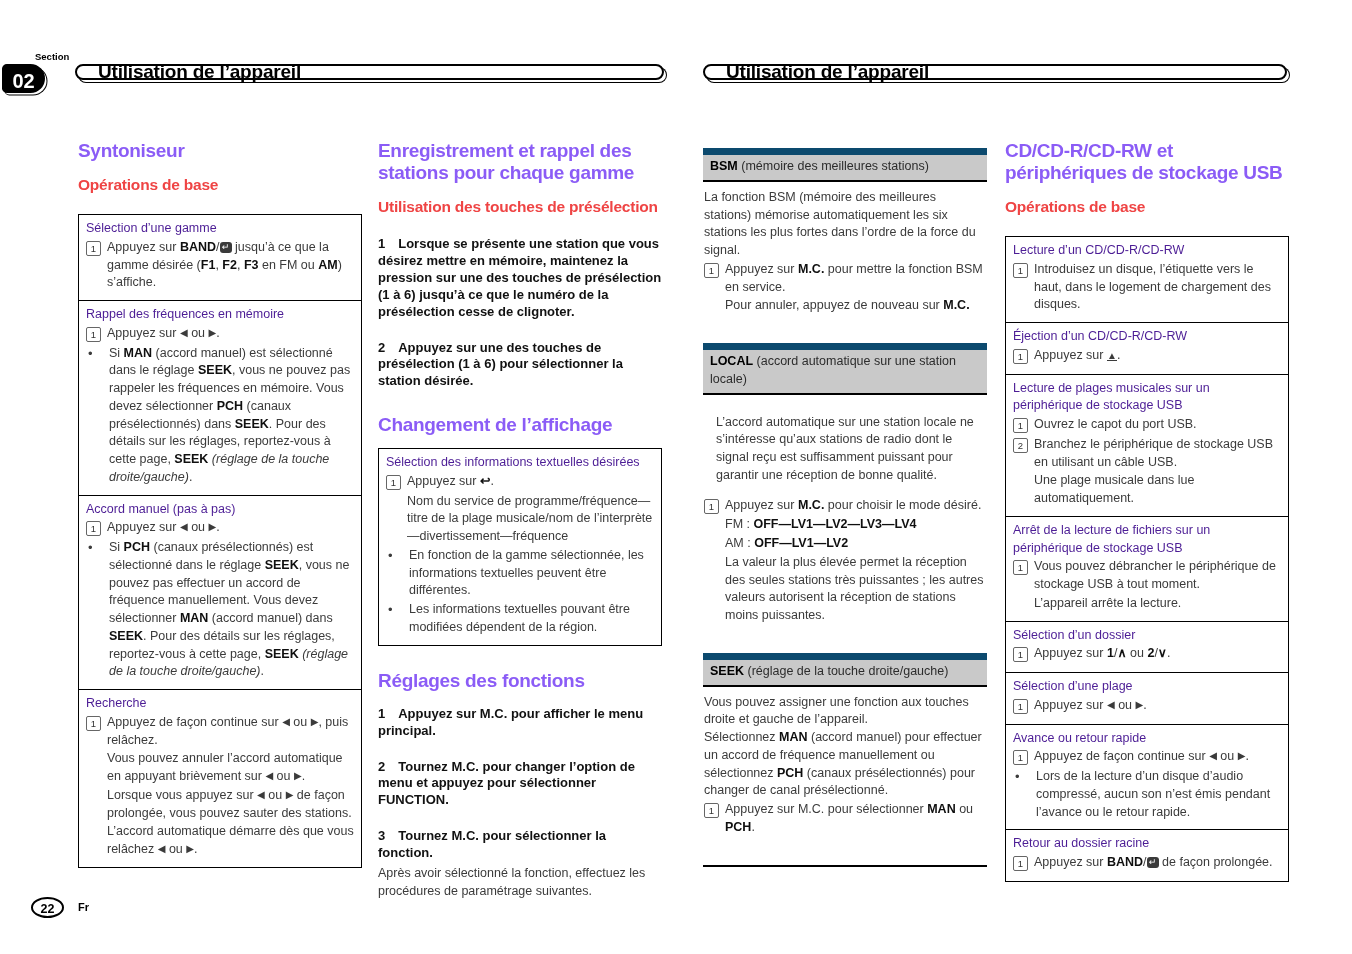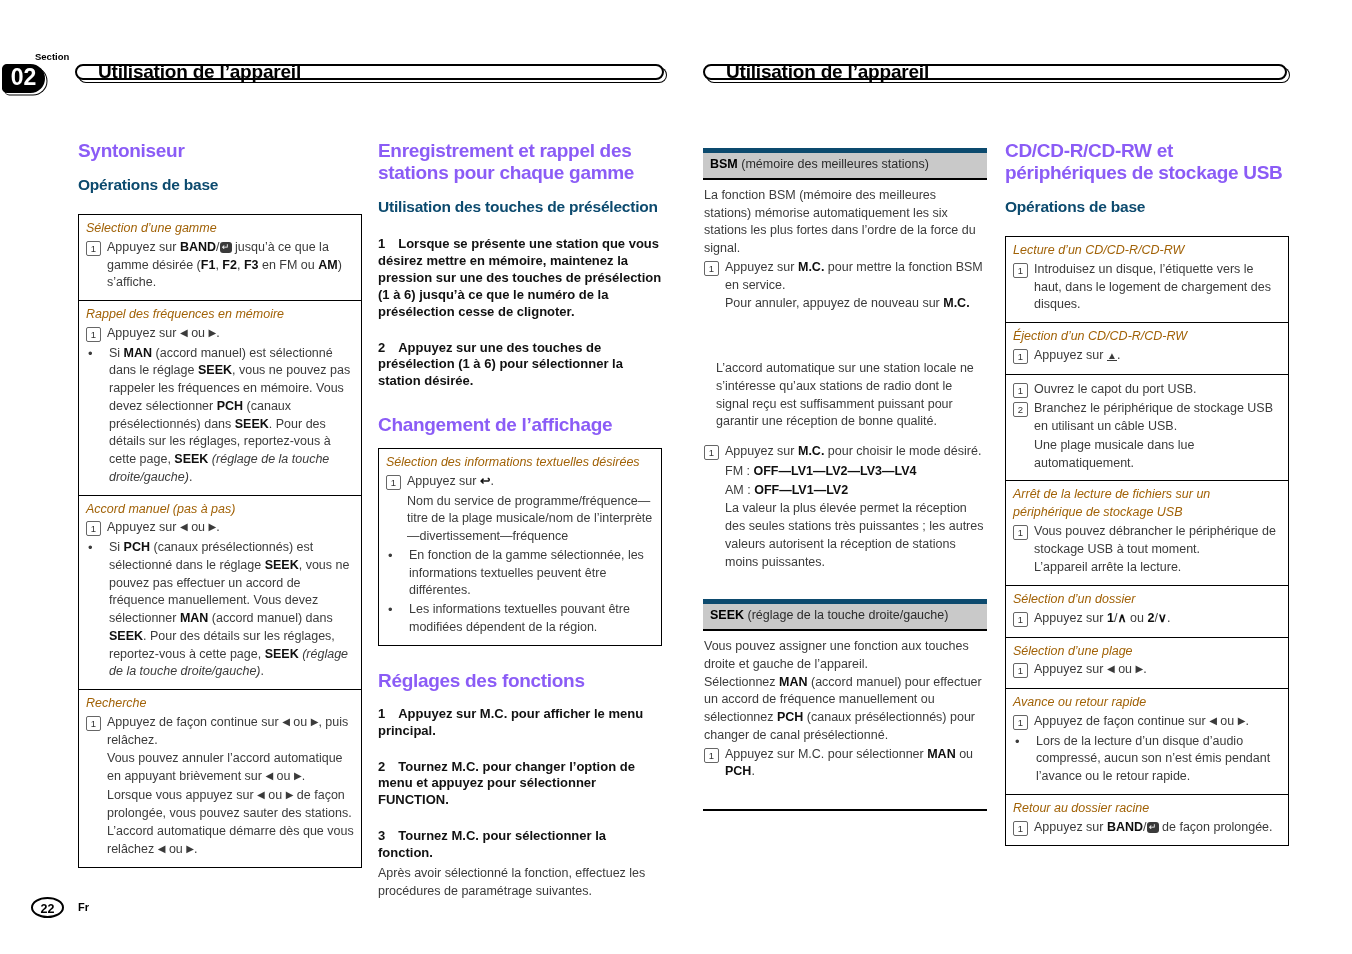--- a/index.html
+++ b/index.html
@@ -7,64 +7,64 @@
     position:relative; width:1352px; height:954px; background:#ffffff; overflow:hidden;
     font-family:"Liberation Sans", sans-serif; color:#3b3b3b;
   }
   b { color:#0f0f0f; }
   i { font-style:italic; }
 
   
   .section-label { position:absolute; left:35px; top:51px; font-size:9.5px; font-weight:bold; color:#000; }
   .section-num {
     position:absolute; left:2px; top:64px; width:43px; height:29px; background:#000; color:#fff;
-    border-radius:5px 15px 15px 5px; display:flex; align-items:flex-start; justify-content:center;
-    font-size:23px; font-weight:bold; box-shadow:2.5px 2.5px 0 -1px #fff, 2.5px 2.5px 0 0 #000;
+    border-radius:5px 15px 15px 5px; display:flex; align-items:flex-end; justify-content:center;
+    font-size:20px; font-weight:bold; box-shadow:2.5px 2.5px 0 -1px #fff, 2.5px 2.5px 0 0 #000;
   }
   .banner {
     position:absolute; top:64px; height:16px; border:2.5px solid #000; border-radius:16px;
     background:#fff; display:flex; align-items:center; box-sizing:border-box;
     box-shadow:3px 3px 0 -1px #fff, 3px 3px 0 0 #000;
   }
   .banner span { font-size:19px; font-weight:bold; color:#000; padding-left:21px; letter-spacing:-0.2px; }
   .banner-left  { left:75px;  width:589px; }
   .banner-right { left:703px; width:584px; }
 
   
   .col { position:absolute; top:140px; width:284px; font-size:12.5px; line-height:1.42; }
 
   .col h2 { font-size:19px; line-height:1.16; font-weight:bold; color:#8b5cf6; margin:0 0 12px; letter-spacing:-0.3px; }
   .col h2.mid { margin-top:24px; }
-  .col h3 { font-size:15.5px; font-weight:bold; color:#0c4a6e; margin:0 0 18px; letter-spacing:-0.2px; }
+  .col h3 { font-size:15.5px; font-weight:bold; color:#ef4444; margin:0 0 18px; letter-spacing:-0.2px; }
 
   .numstep { margin:14px 0 0; font-weight:bold; color:#111; font-size:13px; line-height:1.3; }
   .numstep .n { padding-right:13px; }
   .numstep + .numstep { margin-top:19px; }
   .para { margin:3px 0 0; color:#3b3b3b; }
 
   
   .box { border:1.5px solid #000; }
   .box .row { padding:5px 7px 8px 7px; border-bottom:1.5px solid #000; }
   .box .row:last-child { border-bottom:none; }
-  .row-title { color:#a16207;font-style:italic; }
+  .row-title { color:#4c1d95; }
 
   .line { display:flex; align-items:flex-start; margin-top:1px; }
   .line .mark { flex:0 0 21px; }
   .line .txt { flex:1; }
   .line.cont { padding-left:21px; }
   .stepbox {
     display:inline-block; width:13px; height:13px; line-height:13px; margin-top:2px;
     border:1px solid #666; border-radius:2px; background:#fff;
     font-size:9.5px; text-align:center; color:#333;
   }
   .bul { font-size:13px; padding-left:2px; color:#3b3b3b; }
 
   
   .func-header {
-    background:#c9c9c9; border-top:5px solid #0c4a6e; border-bottom:2.5px solid #000;
+    background:#c9c9c9; border-top:7px solid #0c4a6e; border-bottom:2.5px solid #000;
     padding:3px 7px 4px; color:#2c2c2c;
   }
   .func-header b { color:#000; }
   .func-body { padding:7px 1px 28px; }
   .func-body p { margin:0; }
   .funcs > .func-body:last-child { border-bottom:2.5px solid #000; }
 
   
   .tri { font-size:10px; vertical-align:1px; line-height:1; }
   .icon-return {
@@ -187,20 +187,21 @@
         <div class="func-body">
           <p style="margin:0">La fonction BSM (mémoire des meilleures stations) mémorise automatiquement les six stations les plus fortes dans l’ordre de la force du signal.</p>
           <div class="line step">
             <span class="mark"><span class="stepbox">1</span></span>
             <span class="txt">Appuyez sur <b>M.C.</b> pour mettre la fonction BSM en service.</span>
           </div>
           <div class="line cont">
             <span class="txt">Pour annuler, appuyez de nouveau sur <b>M.C.</b></span>
           </div>
         </div>
+        <div class="func-header"><b>LOCAL</b> (accord automatique sur une station locale)</div>
         <div class="func-body">
           <p style="margin:12px">L’accord automatique sur une station locale ne s’intéresse qu’aux stations de radio dont le signal reçu est suffisamment puissant pour garantir une réception de bonne qualité.</p>
           <div class="line step">
             <span class="mark"><span class="stepbox">1</span></span>
             <span class="txt">Appuyez sur <b>M.C.</b> pour choisir le mode désiré.</span>
           </div>
           <div class="line cont">
             <span class="txt">FM : <b>OFF—LV1—LV2—LV3—LV4</b></span>
           </div>
           <div class="line cont">
@@ -233,20 +234,21 @@
           </div>
         </div>
         <div class="row">
           <div class="row-title">Éjection d’un CD/CD-R/CD-RW</div>
           <div class="line step">
             <span class="mark"><span class="stepbox">1</span></span>
             <span class="txt">Appuyez sur <span class="icon-eject">▲</span>.</span>
           </div>
         </div>
         <div class="row">
+          <div class="row-title">Lecture de plages musicales sur un périphérique de stockage USB</div>
           <div class="line step">
             <span class="mark"><span class="stepbox">1</span></span>
             <span class="txt">Ouvrez le capot du port USB.</span>
           </div>
           <div class="line step">
             <span class="mark"><span class="stepbox">2</span></span>
             <span class="txt">Branchez le périphérique de stockage USB en utilisant un câble USB.</span>
           </div>
           <div class="line cont">
             <span class="txt">Une plage musicale dans lue automatiquement.</span>

